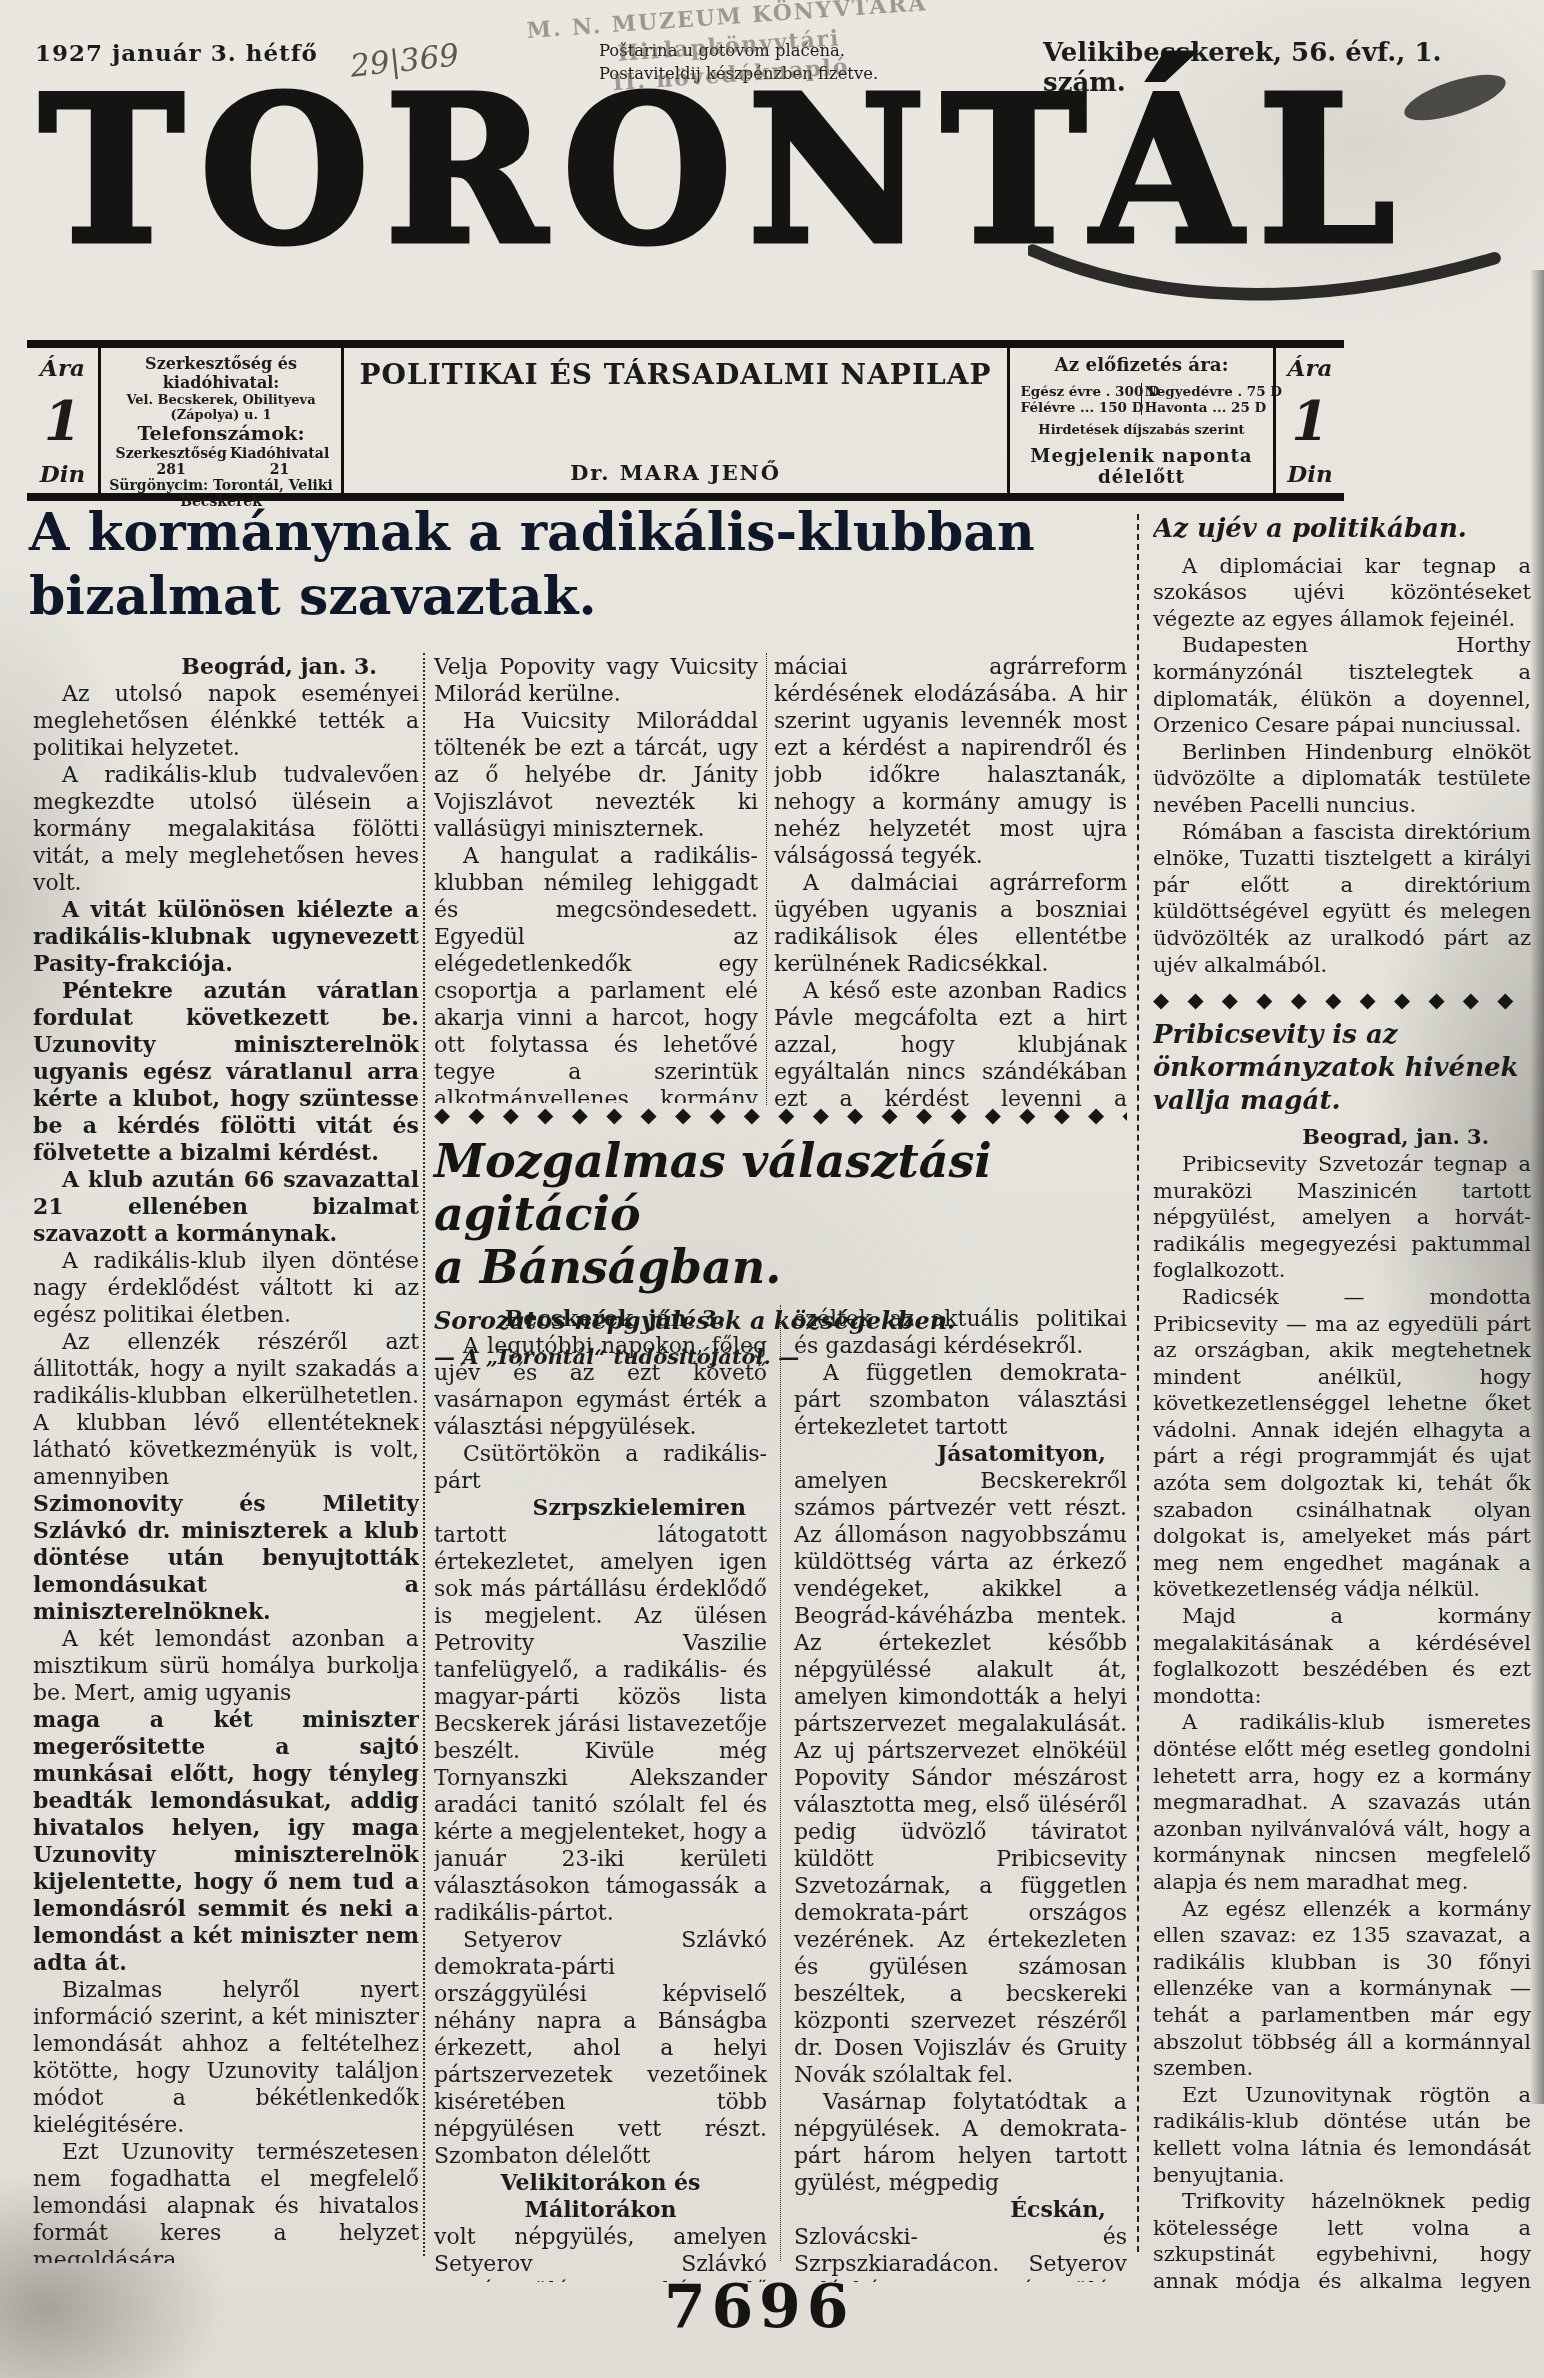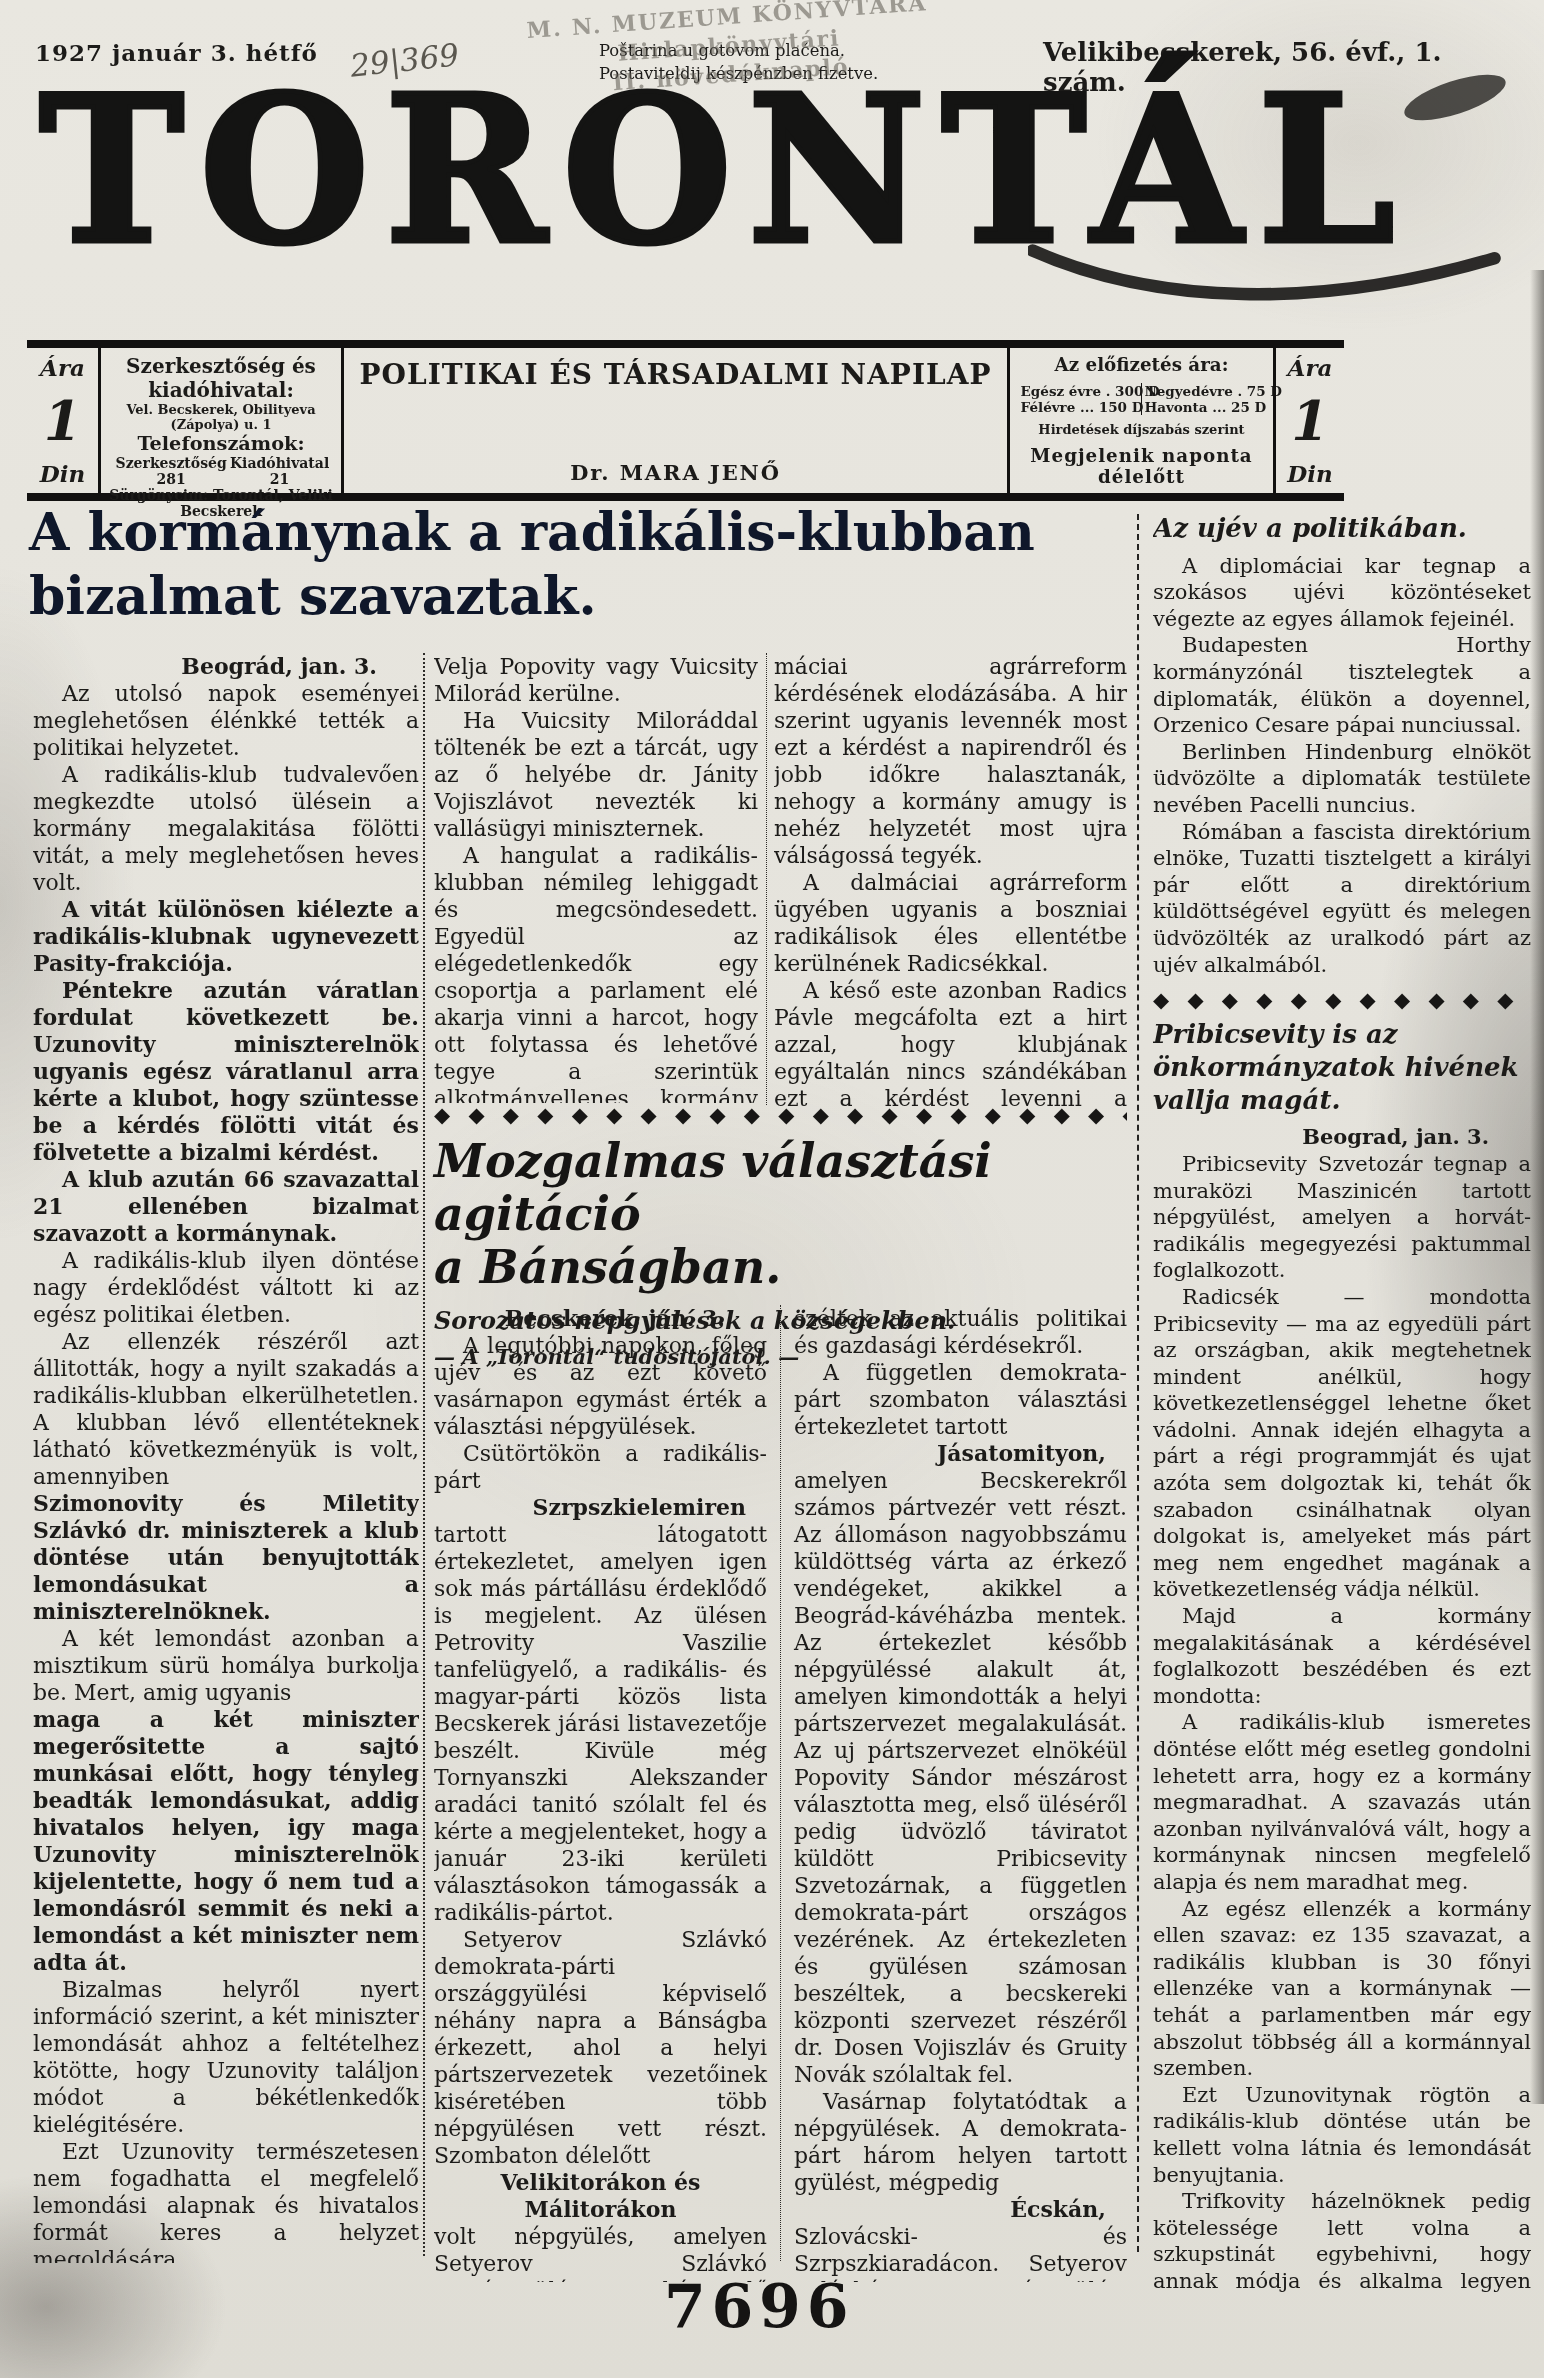--- a/index.html
+++ b/index.html
@@ -38,21 +38,21 @@
   .infobar{left:27px;top:340px;width:1317px;height:145px;
            border-top:8.7px solid #121110;border-bottom:8.7px solid #121110;
            display:flex;align-items:stretch;}
   .cell{box-sizing:border-box;padding:5.8px 7.7px;}
   .cell+.cell{border-left:3.9px solid #121110;}
   .price-box{width:71px;display:flex;flex-direction:column;justify-content:space-between;
              align-items:center;text-align:center;font-weight:bold;font-style:italic;}
   .price-box .lbl{font-size:23px;}
   .price-box .val{font-size:54px;line-height:48px;}
   .office-box{width:243px;text-align:center;font-weight:bold;display:flex;flex-direction:column;justify-content:space-between;}
-  .office-box .t1{font-size:20px;}
+  .office-box .t1{font-size:16px;}
   .office-box .t2{font-size:13px;}
   .office-box .t3{font-size:19.3px;}
   .office-box .phones{display:flex;justify-content:space-between;font-size:14px;padding:0 3.9px;}
   .office-box .t5{font-size:14px;}
   .center-box{flex:1;text-align:center;display:flex;flex-direction:column;justify-content:space-between;padding:9.7px 7.7px 7.7px;}
   .center-box .paper-type{font-size:28px;font-weight:bold;letter-spacing:1px;}
   .center-box .editor-label{font-size:19.3px;}
   .center-box .editor-name{font-size:21px;font-weight:bold;letter-spacing:1.9px;}
   .sub-box{width:266px;text-align:center;font-weight:bold;display:flex;flex-direction:column;justify-content:space-between;}
   .sub-box .st{font-size:18.3px;}

